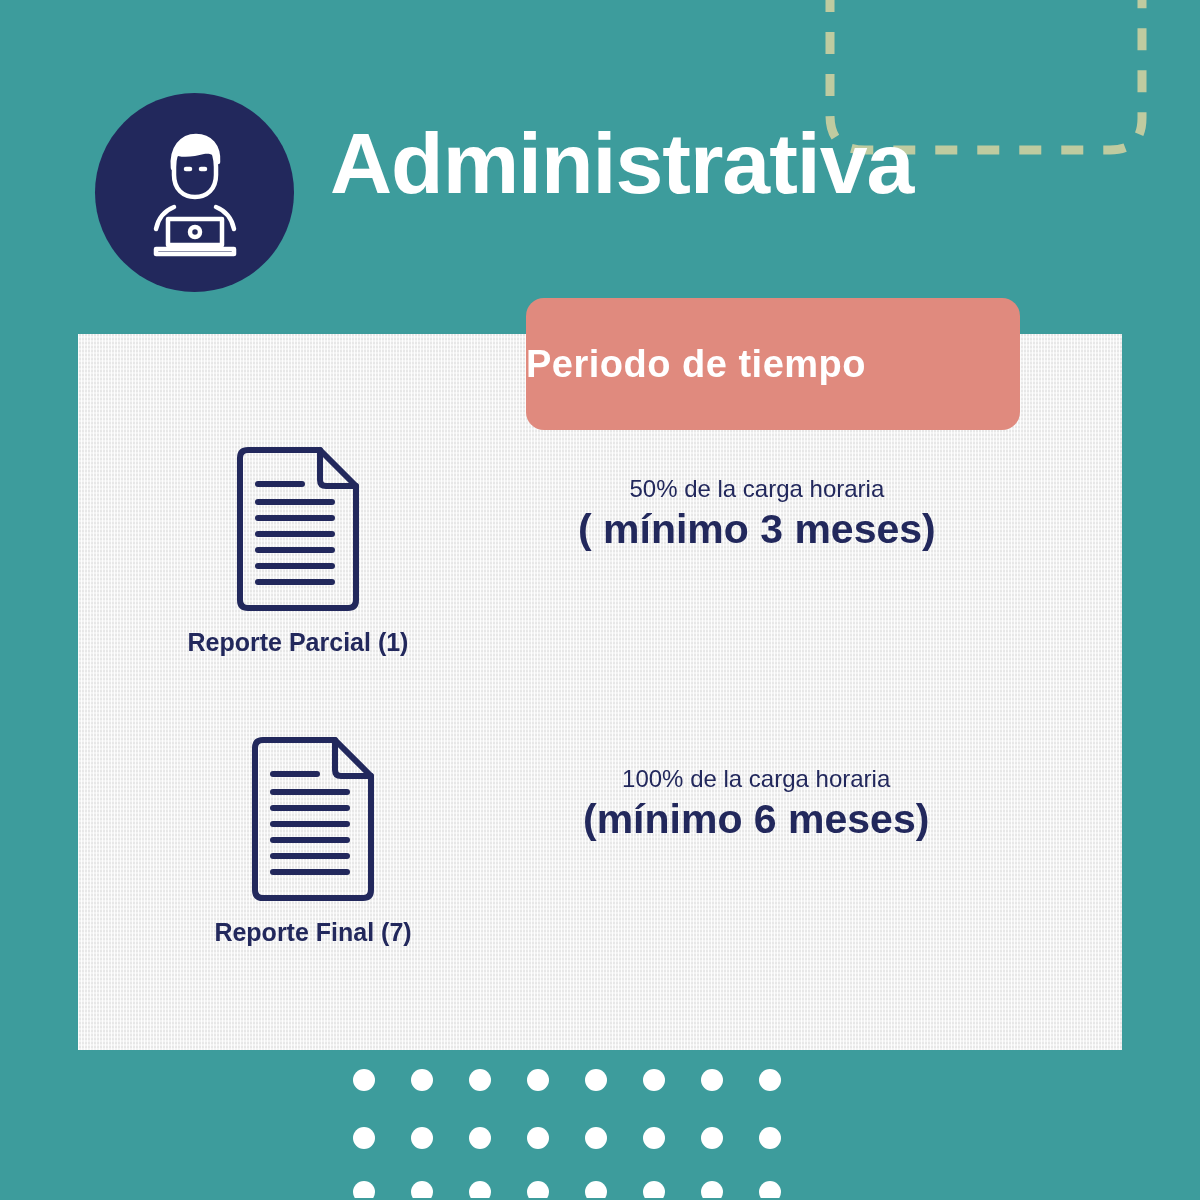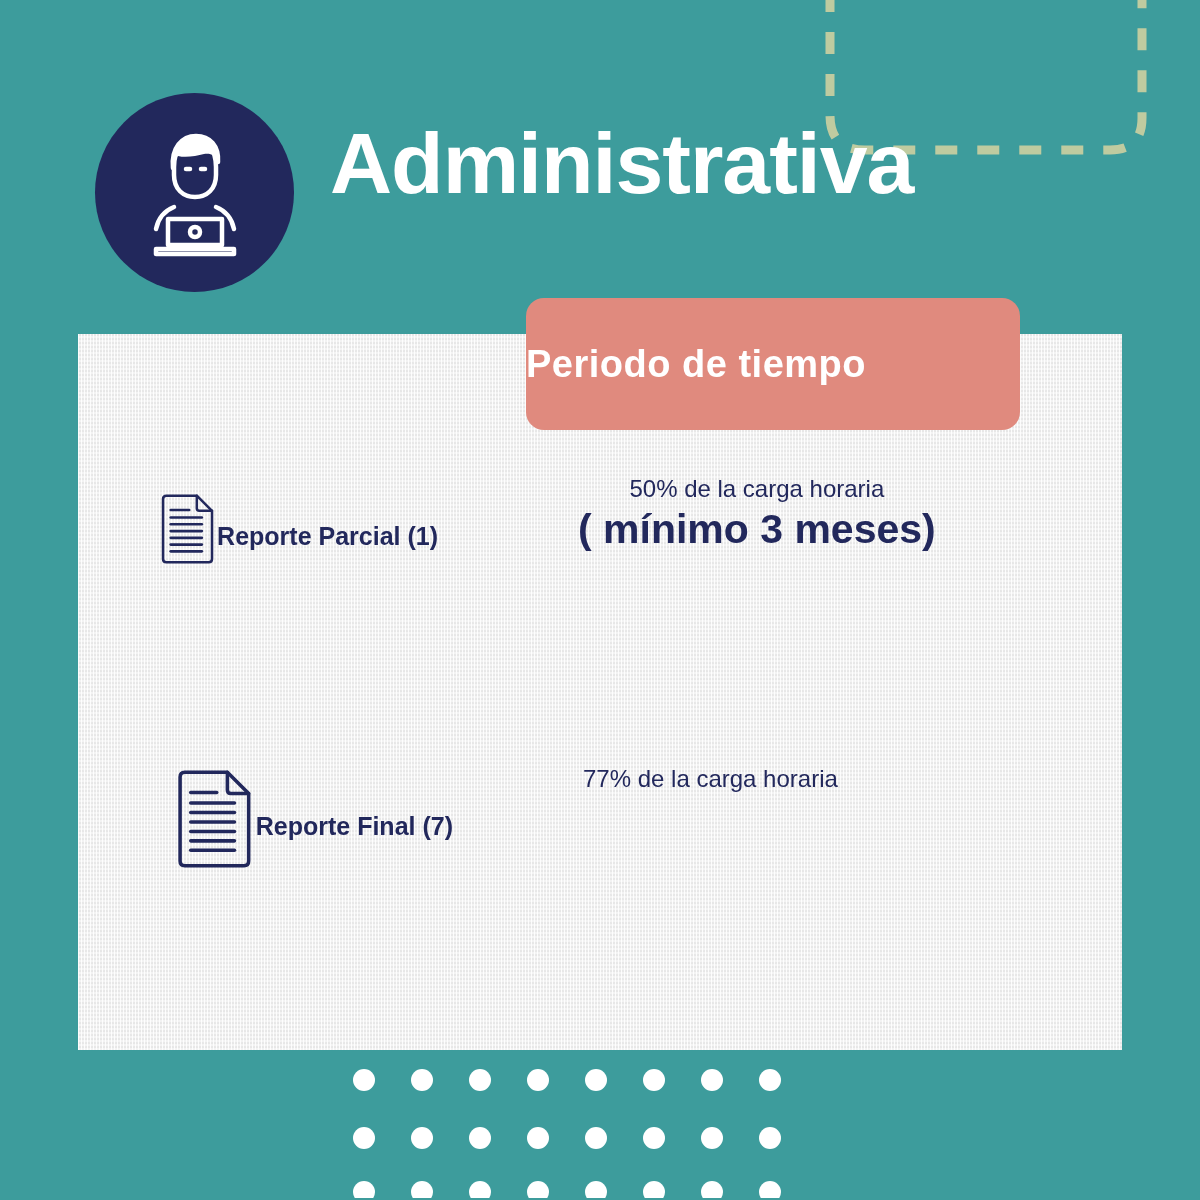--- a/index.html
+++ b/index.html
@@ -108,21 +108,21 @@
     position: absolute;
     display: flex;
     align-items: flex-start;
   }
   .row-1 { left: 80px; top: 110px; }
   .row-2 { left: 95px; top: 400px; }
 
   .doc-block {
     width: 280px;
     display: flex;
-    flex-direction: row;
+    flex-direction: column;
     align-items: center;
     text-align: right;
   }
   .doc-caption {
     margin-top: 14px;
     color: #22285c;
     font-size: 25px;
     font-weight: bold;
     white-space: nowrap;
   }
@@ -217,21 +217,22 @@
             <path d="M30 74 L104 74"></path>
             <path d="M30 90 L104 90"></path>
             <path d="M30 106 L104 106"></path>
             <path d="M30 122 L104 122"></path>
             <path d="M30 138 L104 138"></path>
           </g>
         </svg>
         <div class="doc-caption">Reporte Final (7)</div>
       </div>
       <div class="row-text">
-        <div class="text-line-1">77% de la carga horaria</div>
+        <div class="text-line-1">100% de la carga horaria</div>
+        <div class="text-line-2">(mínimo 6 meses)</div>
       </div>
     </div>
 
   </div>
 
   <div class="period-pill">
     <span>Periodo de tiempo</span>
   </div>
 
   <svg class="dot-grid" viewBox="0 0 470 130">

